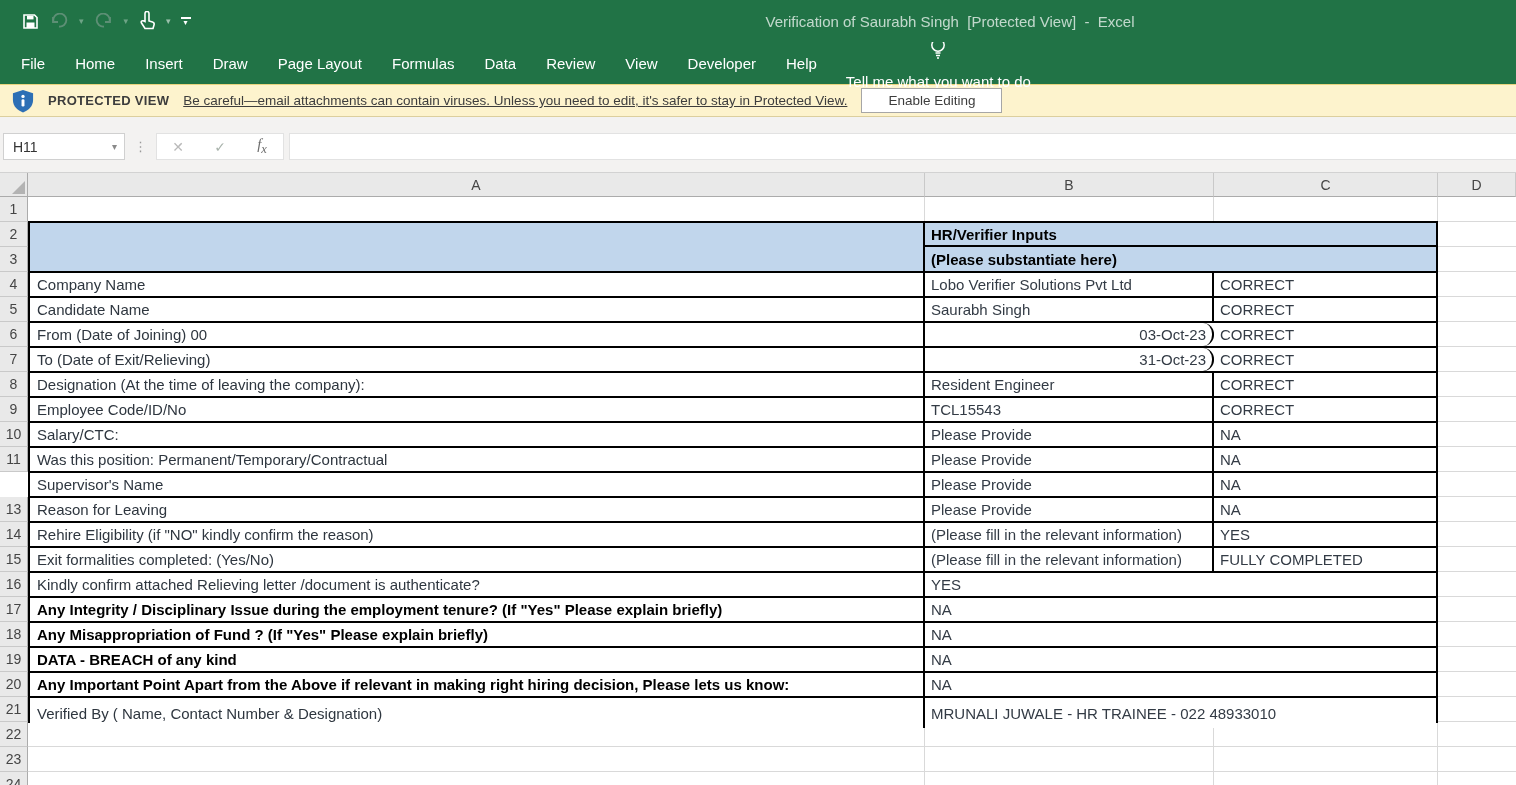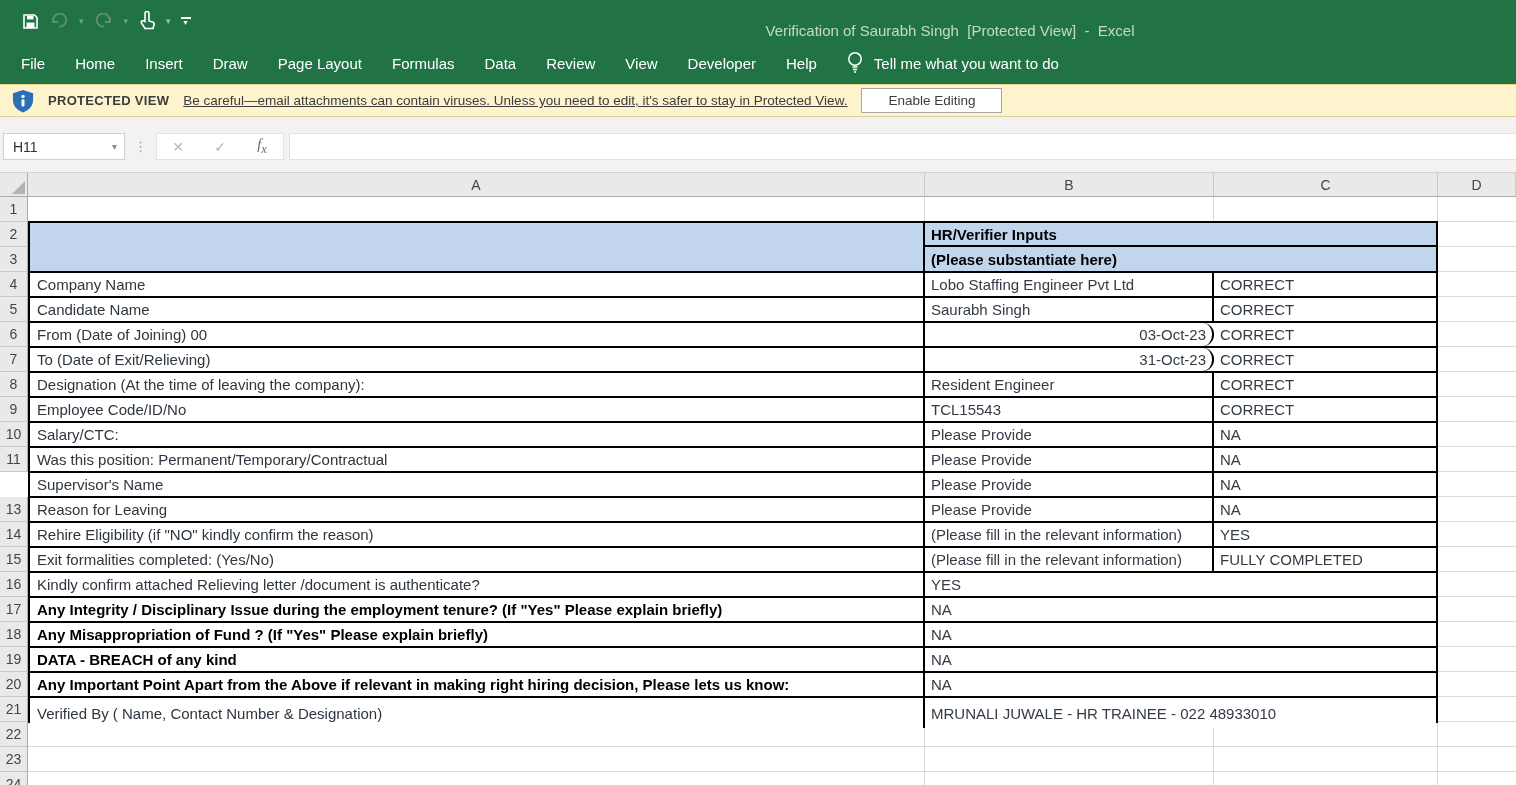--- a/index.html
+++ b/index.html
@@ -6,30 +6,30 @@
   html,body { width:1516px; height:785px; overflow:hidden; background:#fff;
               font-family:"Liberation Sans", sans-serif; }
 
   
   .titlebar { position:relative; height:42px; background:#217346; display:flex; align-items:center; }
   .qat { display:flex; align-items:center; gap:10px; padding-left:22px; }
   .qat .qbtn { display:flex; align-items:center; justify-content:center; height:24px; cursor:default; }
   .qat svg { display:block; }
   .chev-sm { color:rgba(255,255,255,.55); font-size:9px; line-height:9px; }
   .chev-dim { color:rgba(255,255,255,.35); font-size:9px; line-height:9px; }
-  .win-title { position:absolute; left:950px; top:9px; height:42px; transform:translateX(-50%);
+  .win-title { position:absolute; left:950px; top:0; height:42px; transform:translateX(-50%);
                display:flex; align-items:center; color:rgba(255,255,255,.72); font-size:15px; white-space:pre; }
   .qat-customize { display:flex; flex-direction:column; align-items:center; color:#fff; }
   .qat-customize .bar { width:10px; height:2px; background:#fff; margin-bottom:1px; }
   .qat-customize .arr { font-size:8px; line-height:6px; color:#fff; }
 
   
   .ribbon { height:42px; background:#217346; display:flex; align-items:center; padding-left:6px; }
   .rtab { color:#fff; font-size:15px; padding:0 15px; height:42px; display:flex; align-items:center; cursor:default; }
-  .tellme { display:flex; align-items:center; gap:10px; color:#fff; font-size:15px; margin-left:14px; }
+  .tellme { display:flex; align-items:center; gap:10px; color:#fff; font-size:15px; margin-left:14px;flex-direction:column; }
 
   
   .banner { height:33px; background:#fdf3cd; border-top:1px solid #e8d47e; border-bottom:1px solid #dccf9e;
             display:flex; align-items:center; padding-left:12px; }
   .banner .shield { margin-right:14px; display:flex; }
   .banner .pv-label { font-size:13px; font-weight:700; color:#3d3d3d; letter-spacing:.3px; margin-right:14px; }
   .banner .pv-msg { font-size:13.5px; color:#3d3d3d; text-decoration:underline; cursor:pointer; }
   .banner .pv-btn { margin-left:14px; height:25px; padding:0 26px; background:#fff; border:1px solid #a6a6a6;
                     font-size:13.5px; color:#3d3d3d; font-family:"Liberation Sans",sans-serif; cursor:pointer; }
 
@@ -313,21 +313,21 @@
     <div class="tbl" id="tbl">
     <div class="t-head">
       <div class="th-a"></div>
       <div class="th-c">
         <div class="th-c1">HR/Verifier Inputs</div>
         <div class="th-c2">(Please substantiate here)</div>
       </div>
     </div>
   <div class="t-row">
         <div class="c-label">Company Name</div>
-        <div class="c-val">Lobo Staffing Engineer Pvt Ltd</div>
+        <div class="c-val">Lobo Verifier Solutions Pvt Ltd</div>
         <div class="c-ver">CORRECT</div>
       </div>
       <div class="t-row">
         <div class="c-label">Candidate Name</div>
         <div class="c-val">Saurabh Singh</div>
         <div class="c-ver">CORRECT</div>
       </div>
       <div class="t-row">
         <div class="c-label">From (Date of Joining) 00</div>
         <div class="c-val right">03-Oct-23</div>

